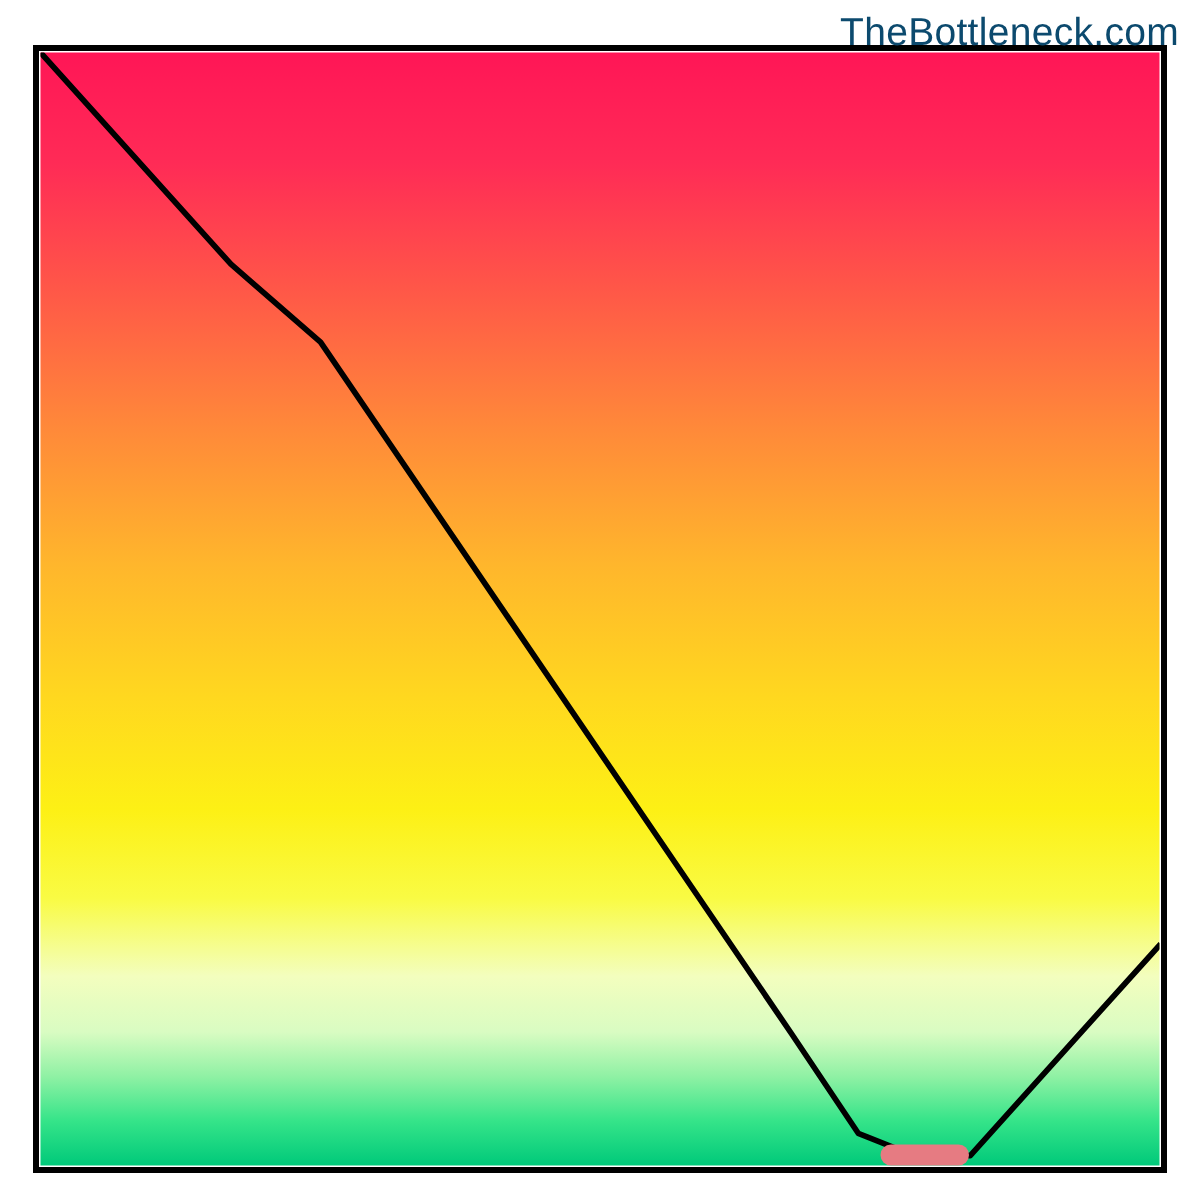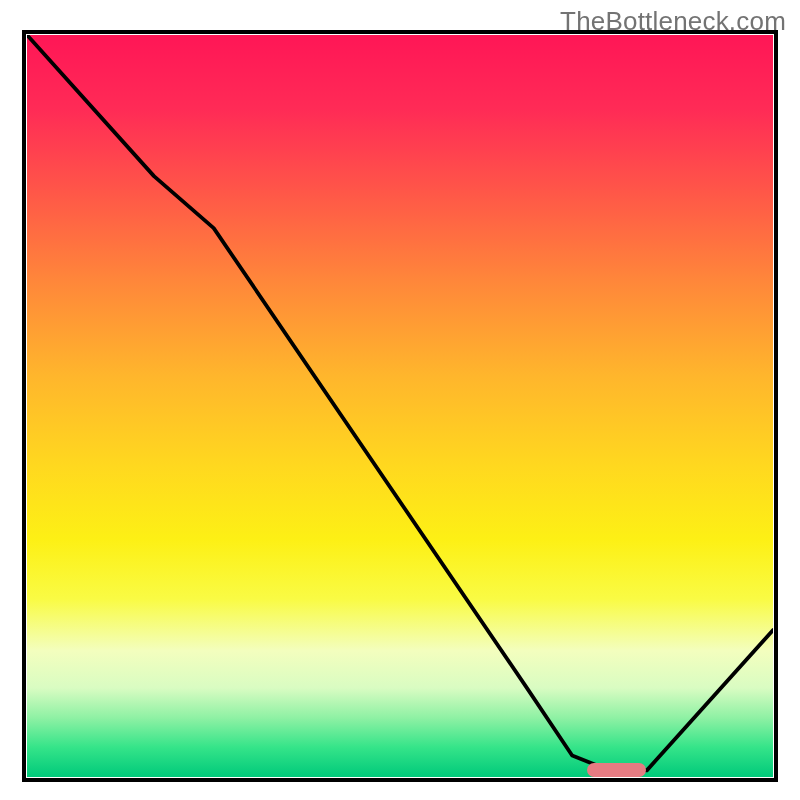--- a/index.html
+++ b/index.html
@@ -13,21 +13,21 @@
   }
   .wrap {
     position: relative;
     width: 800px;
     height: 800px;
   }
   .watermark {
     position: absolute;
     top: 6px;
     right: 14px;
-    color: #737373;
+    color: #0c4a6e;
     font-size: 26px;
     font-weight: 400;
     letter-spacing: 0.2px;
     z-index: 30;
   }
   .border-box {
     position: absolute;
     left: 22px;
     top: 30px;
     width: 756px;

